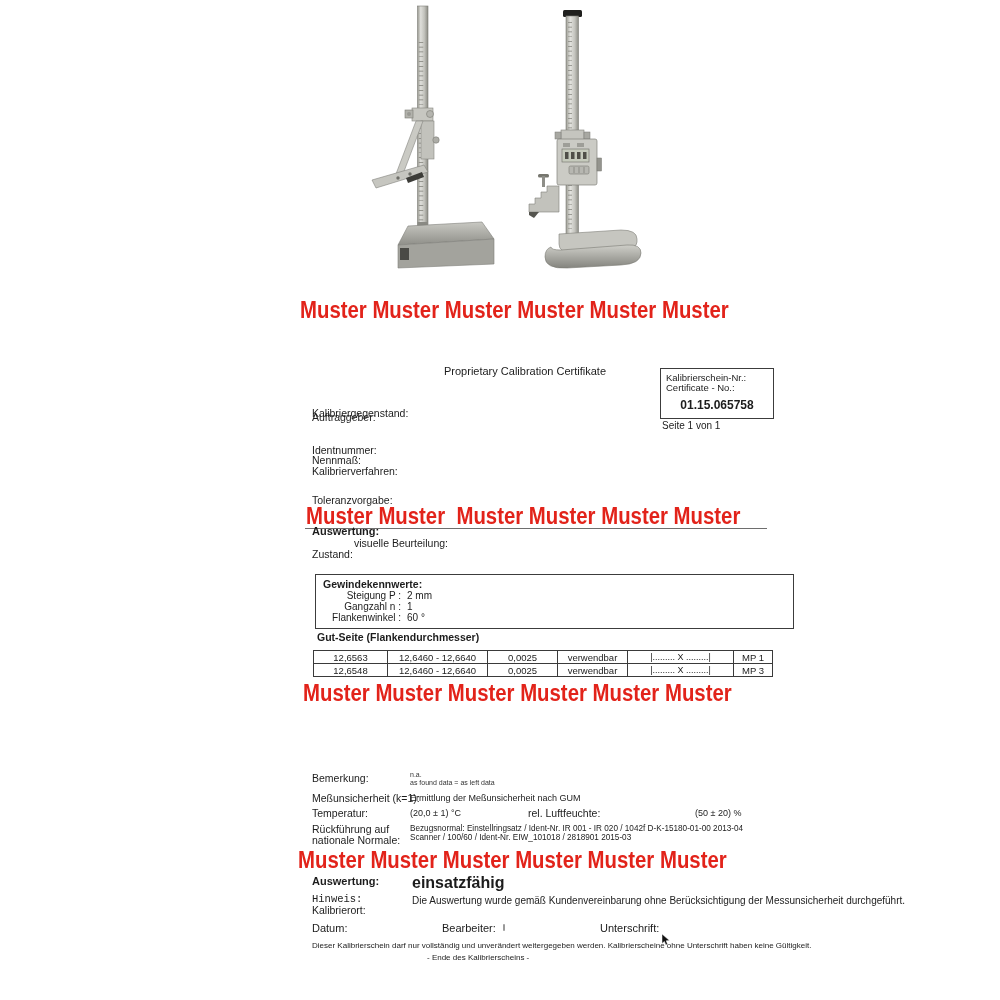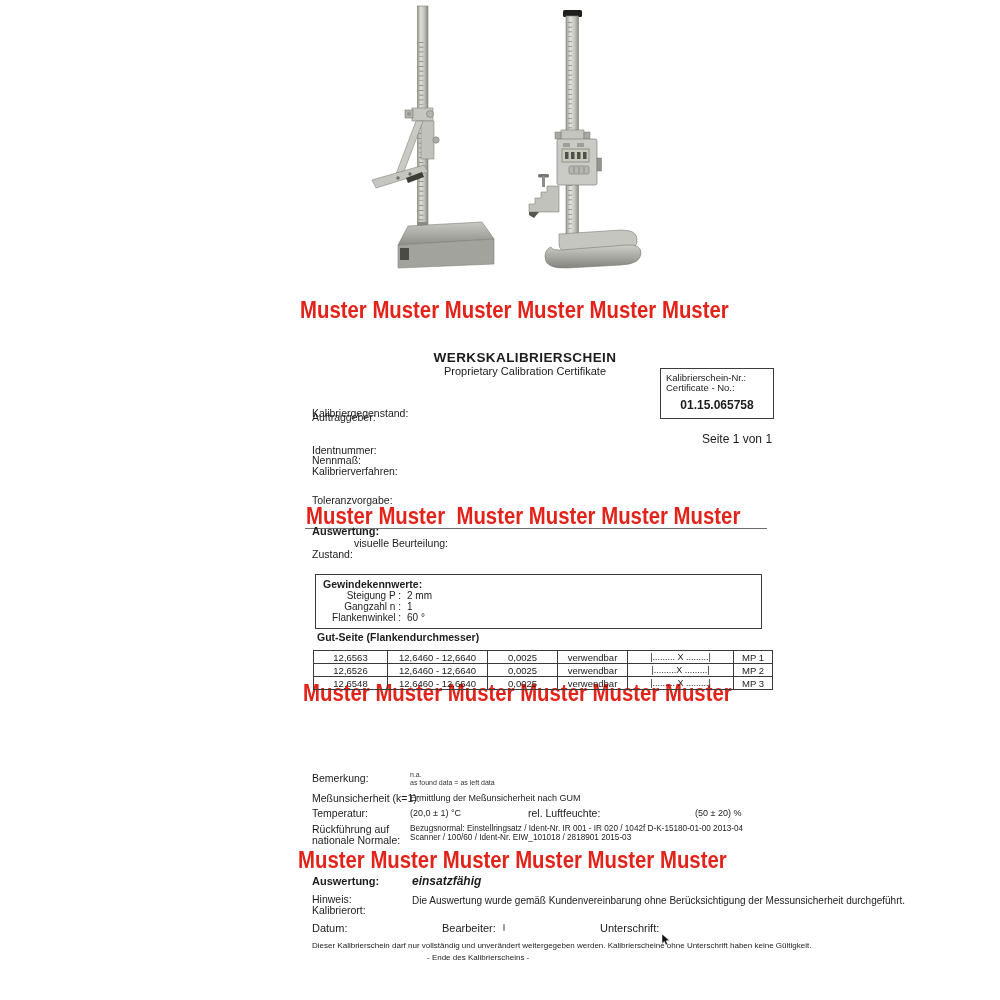--- a/index.html
+++ b/index.html
@@ -11,21 +11,21 @@
   .watermark{position:absolute;font-weight:bold;font-size:23px;color:#e2231a;
              white-space:pre;transform:scaleX(0.885);transform-origin:left top;letter-spacing:0px;}
   .title{font-size:13.5px;font-weight:bold;letter-spacing:0.4px;text-align:center;}
   .subtitle{font-size:11px;text-align:center;}
   .certbox{border:1px solid #3c3c3c;}
   .certbox .cl{font-size:9.5px;line-height:11px;white-space:nowrap;}
   .certno{font-size:12px;font-weight:bold;text-align:center;}
   .smallv{font-size:7px;color:#333;line-height:7.5px;white-space:nowrap;}
   .midv{font-size:9px;color:#222;white-space:nowrap;}
   .tinyv{font-size:8.2px;color:#222;white-space:nowrap;line-height:9.5px;}
-  .gwbox{border:1px solid #3c3c3c;}
+  .gwbox{border:1px solid #3c3c3c;padding-left:32px;}
   .gwrow{position:absolute;font-size:10px;white-space:nowrap;}
   .gwlabel{display:inline-block;width:85px;text-align:right;}
   .gwval{display:inline-block;padding-left:6px;}
   table.meas{position:absolute;border-collapse:collapse;table-layout:fixed;font-size:9.5px;}
   table.meas td{border:1px solid #3a3a3a;text-align:center;padding:0;height:12px;
                 overflow:hidden;white-space:nowrap;}
   td.lage{white-space:pre;font-size:9px;}
   .hrule{position:absolute;height:1px;background:#6e6e6e;}
   .footnote{font-size:8px;color:#222;white-space:nowrap;}
   svg{display:block;}
@@ -109,29 +109,28 @@
       <path d="M38,228 L100,224 Q116,224 116,233 L116,236 Q116,243 100,243 L52,247 Q38,247 38,238 Z" fill="#c6c6c0" stroke="#7f7f79" stroke-width="0.6"></path>
       <path d="M30,241 Q24,243 24,251 Q24,263 46,262 L100,259 Q120,258 120,247 Q120,238 106,239 L40,244 Q30,244 30,241 Z" fill="url(#baseGrad2)" stroke="#7a7a74" stroke-width="0.6"></path>
     </svg>
   </div>
 
   <div class="watermark" style="left:300px;top:297px;">Muster Muster Muster Muster Muster Muster</div>
   <div class="watermark" style="left:306px;top:503px;">Muster Muster  Muster Muster Muster Muster</div>
   <div class="watermark" style="left:303px;top:680px;">Muster Muster Muster Muster Muster Muster</div>
   <div class="watermark" style="left:298px;top:847px;">Muster Muster Muster Muster Muster Muster</div>
 
-  <div class="abs title" style="left:380px;top:350px;width:290px;">WERKSKALIBRIERSCHEIN</div>
   <div class="abs subtitle" style="left:380px;top:365px;width:290px;">Proprietary Calibration Certifikate</div>
 
   <div class="abs certbox" style="left:660px;top:368px;width:112px;height:49px;">
     <div class="abs cl" style="left:5px;top:3px;">Kalibrierschein-Nr.:</div>
     <div class="abs cl" style="left:5px;top:13px;">Certificate - No.:</div>
     <div class="abs certno" style="left:0;top:29px;width:112px;">01.15.065758</div>
   </div>
-  <div class="abs lbl" style="left:702px;top:420px;font-size:12px;margin-top:12px;">Seite 1 von 1</div>
+  <div class="abs lbl" style="left:662px;top:420px;font-size:10px;">Seite 1 von 1</div>
 
   <div class="abs lbl" style="left:312px;top:411px;">Auftraggeber:</div>
   <div class="abs lbl" style="left:312px;top:407px;">Kalibriergegenstand:</div>
   <div class="abs lbl" style="left:312px;top:443.5px;">Identnummer:</div>
   <div class="abs lbl" style="left:312px;top:453.5px;">Nennmaß:</div>
   <div class="abs lbl" style="left:312px;top:464.5px;">Kalibrierverfahren:</div>
   <div class="abs lbl" style="left:312px;top:494px;">Toleranzvorgabe:</div>
 
   <div class="hrule" style="left:305px;top:528px;width:462px;"></div>
 
@@ -166,28 +165,20 @@
     <tbody>
       <tr>
         <td>12,6563</td>
         <td>12,6460 - 12,6640</td>
         <td>0,0025</td>
         <td>verwendbar</td>
         <td class="lage">|.........    X    .........|</td>
         <td>MP 1</td>
       </tr>
       <tr>
-        <td>12,6526</td>
-        <td>12,6460 - 12,6640</td>
-        <td>0,0025</td>
-        <td>verwendbar</td>
-        <td class="lage">|.........X        .........|</td>
-        <td>MP 2</td>
-      </tr>
-      <tr>
         <td>12,6548</td>
         <td>12,6460 - 12,6640</td>
         <td>0,0025</td>
         <td>verwendbar</td>
         <td class="lage">|.........    X    .........|</td>
         <td>MP 3</td>
       </tr>
     </tbody>
   </table>
 
@@ -202,23 +193,23 @@
   <div class="abs midv" style="left:410px;top:808px;">(20,0 ± 1) °C</div>
   <div class="abs lbl" style="left:528px;top:807px;">rel. Luftfeuchte:</div>
   <div class="abs midv" style="left:695px;top:808px;">(50 ± 20) %</div>
 
   <div class="abs lbl" style="left:312px;top:823px;">Rückführung auf</div>
   <div class="abs lbl" style="left:312px;top:834px;">nationale Normale:</div>
   <div class="abs tinyv" style="left:410px;top:824px;">Bezugsnormal: Einstellringsatz / Ident-Nr. IR 001 - IR 020 / 1042f D-K-15180-01-00 2013-04</div>
   <div class="abs tinyv" style="left:410px;top:833px;">Scanner / 100/60 / Ident-Nr. EIW_101018 / 2818901 2015-03</div>
 
   <div class="abs lbl bold" style="left:312px;top:875px;font-size:11px;">Auswertung:</div>
-  <div class="abs lbl bold" style="left:412px;top:874px;font-size:12px;font-style:italic;">einsatzfähig</div>
-
-  <div class="abs lbl" style="left:312px;top:893px;">Hinweis:</div>
+  <div class="abs lbl bold" style="left:412px;top:874px;font-size:16px;">einsatzfähig</div>
+
+  <div class="abs lbl" style="left:312px;top:893px;font-family:Liberation Mono, monospace;">Hinweis:</div>
   <div class="abs" style="left:412px;top:895px;font-size:10px;color:#222;white-space:nowrap;">Die Auswertung wurde gemäß Kundenvereinbarung ohne Berücksichtigung der Messunsicherheit durchgeführt.</div>
   <div class="abs lbl" style="left:312px;top:904px;">Kalibrierort:</div>
 
   <div class="abs lbl" style="left:312px;top:922px;font-size:11px;">Datum:</div>
   <div class="abs lbl" style="left:442px;top:922px;font-size:11px;">Bearbeiter:</div>
   <div class="abs" style="left:503px;top:924px;width:2px;height:7px;background:#9a9a9a;border-radius:1px;"></div>
   <div class="abs lbl" style="left:600px;top:922px;font-size:11px;">Unterschrift:</div>
 
   <div class="abs footnote" style="left:312px;top:941px;">Dieser Kalibrierschein darf nur vollständig und unverändert weitergegeben werden. Kalibrierscheine ohne Unterschrift haben keine Gültigkeit.</div>
   <div class="abs footnote" style="left:427px;top:953px;">- Ende des Kalibrierscheins -</div>

